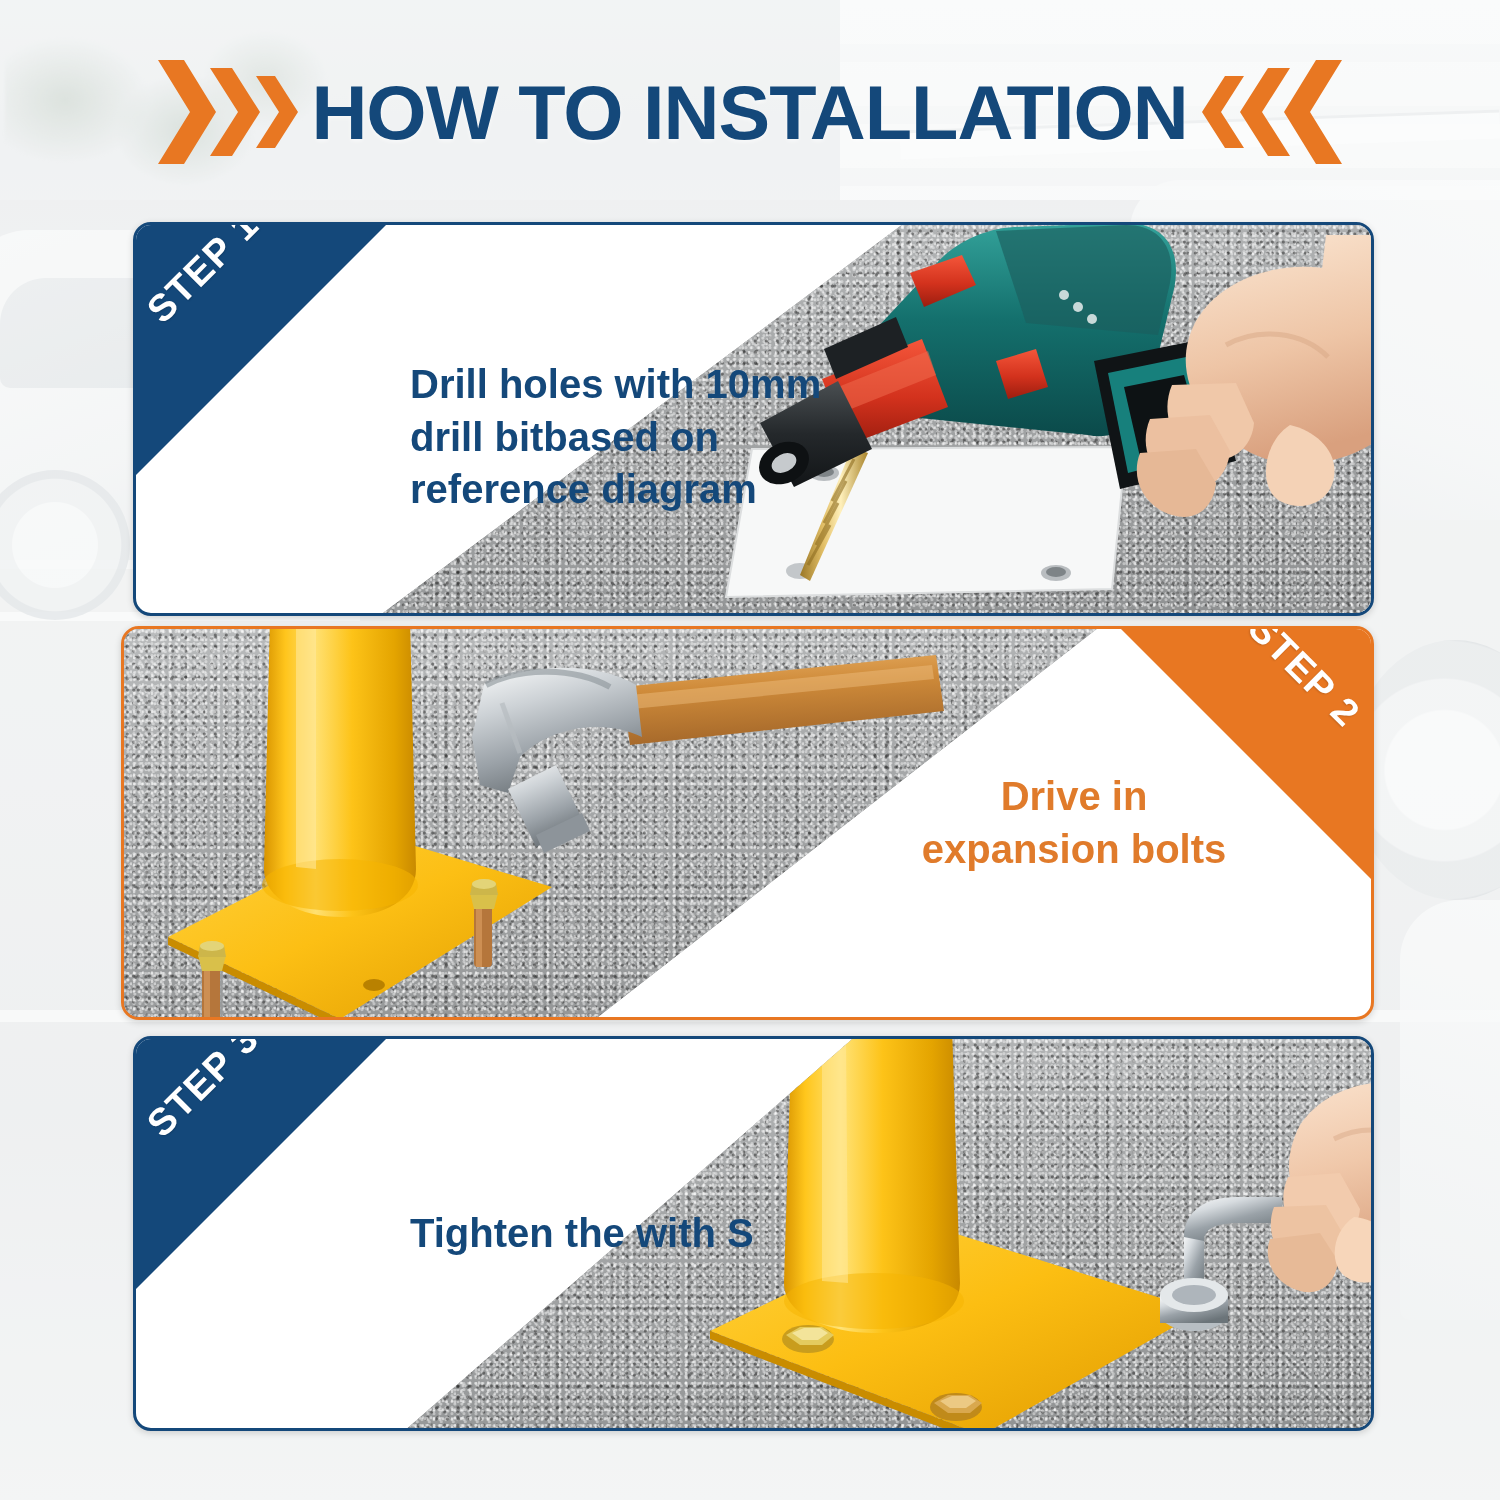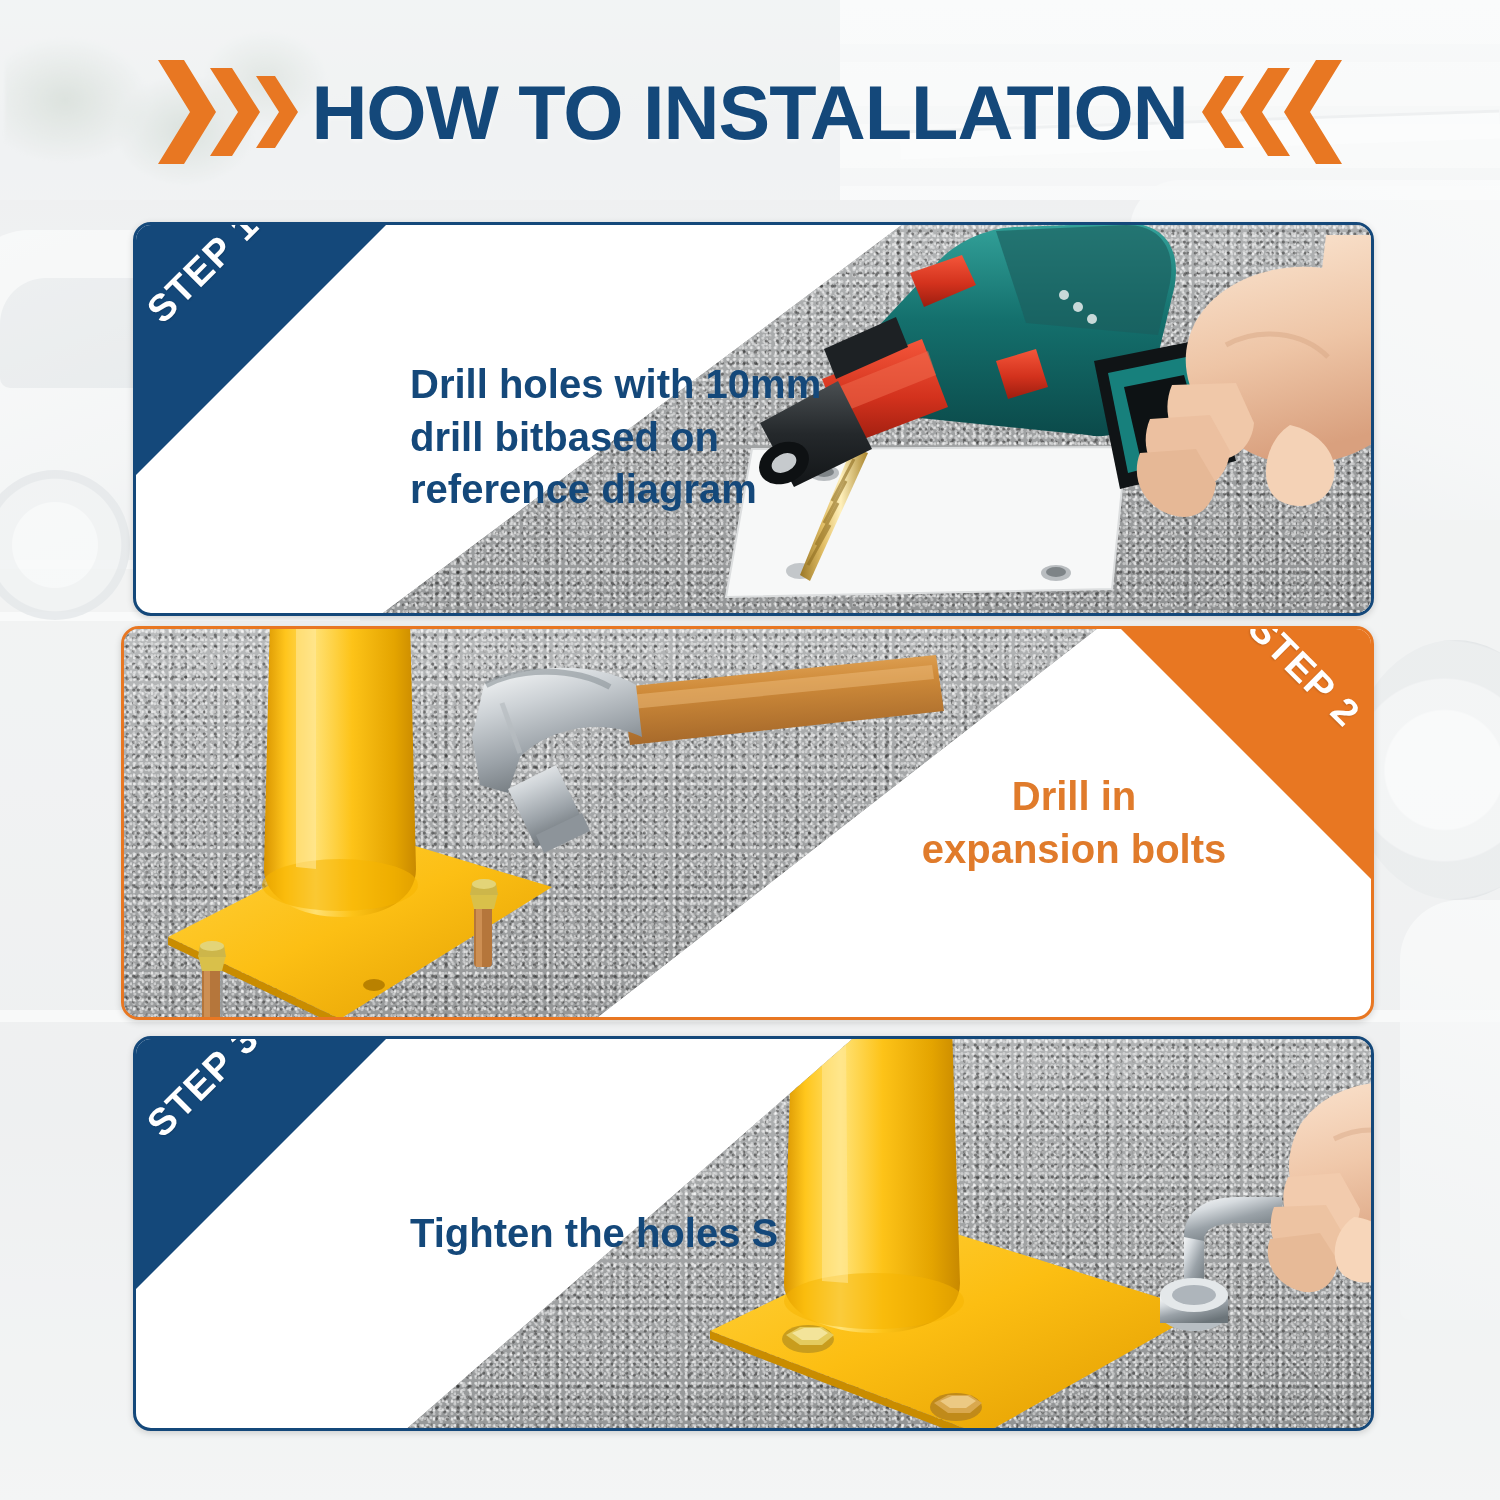--- a/index.html
+++ b/index.html
@@ -474,21 +474,21 @@
         <path d="M78,70 L96,120" stroke="#b6bcc1" stroke-width="5" fill="none" opacity=".7"></path>
       </svg>
     </div>
 
     <div class="corner-tab tr">
       <div class="tri"></div>
       <div class="lbl">STEP 2</div>
     </div>
 
     <div class="text-zone" style="left:700px; top:0; width:500px; height:100%; align-items:center; text-align:center;">
-      <div class="step-text orange" style="text-align:center;">Drill in
+      <div class="step-text orange" style="text-align:center;">Drive in
 expansion bolts</div>
     </div>
 
   </div>
 </div>
 
 <div class="panel navy" id="panel-3">
   <div class="panel-inner">
 
     <div class="photo-half" style="clip-path: polygon(100% 0, 100% 100%, 22% 100%, 58% 0);">
@@ -573,17 +573,17 @@
         <path d="M108,90 C140,74 182,80 204,106" stroke="#d7a684" stroke-width="5" fill="none" opacity=".45"></path>
       </svg>
     </div>
 
     <div class="corner-tab tl">
       <div class="tri"></div>
       <div class="lbl">STEP 3</div>
     </div>
 
     <div class="text-zone" style="left:274px; top:0; width:520px; height:100%;">
-      <div class="step-text navy">Tighten the holes S</div>
+      <div class="step-text navy">Tighten the with S</div>
     </div>
 
   </div>
 </div>
 
 </body></html>

